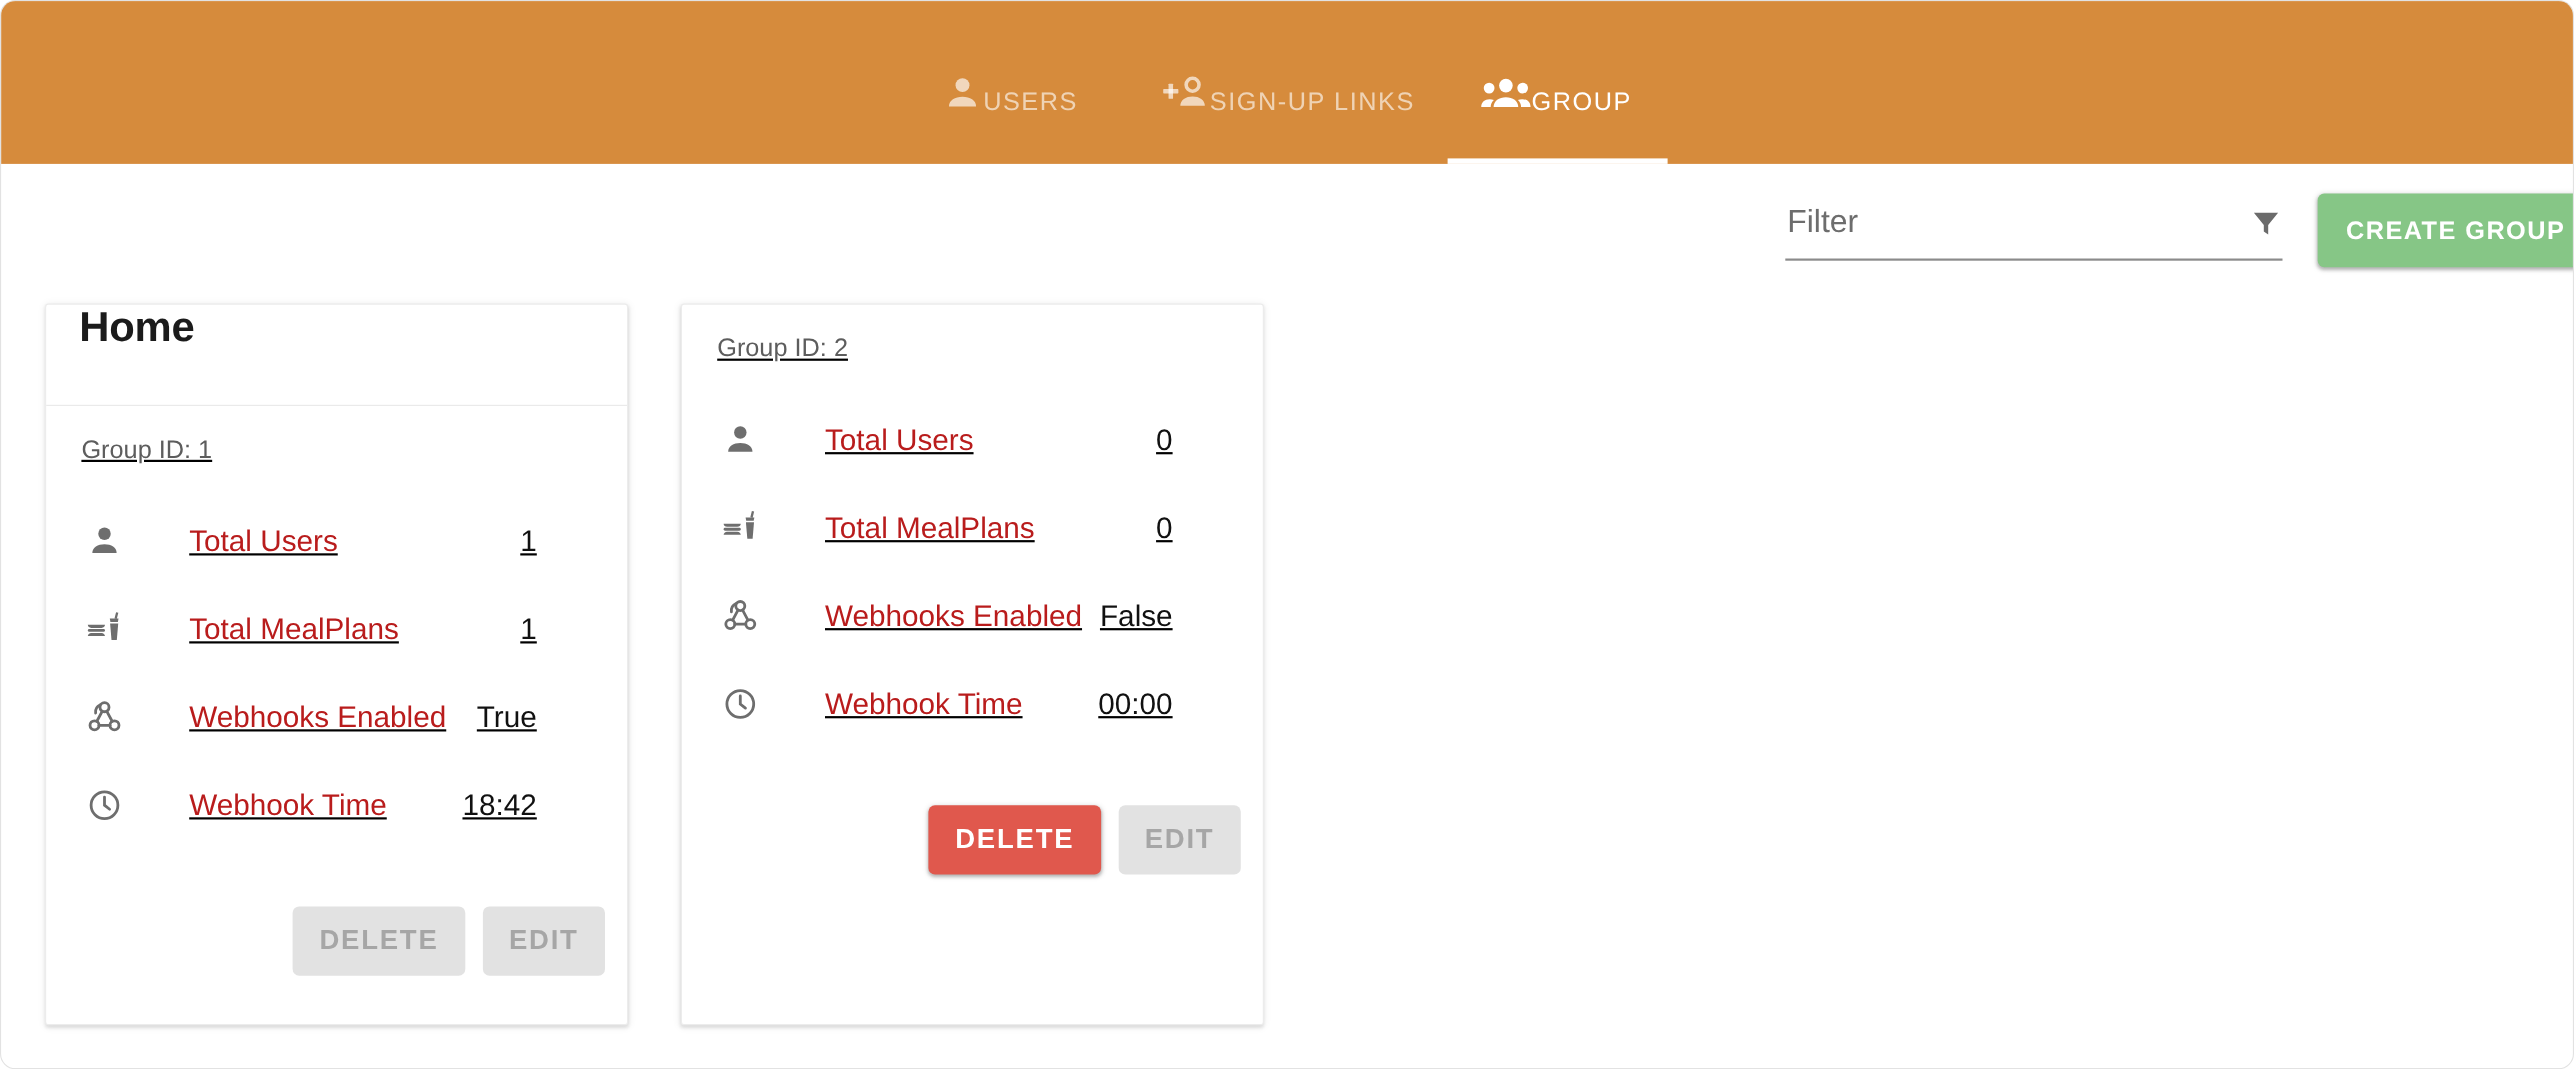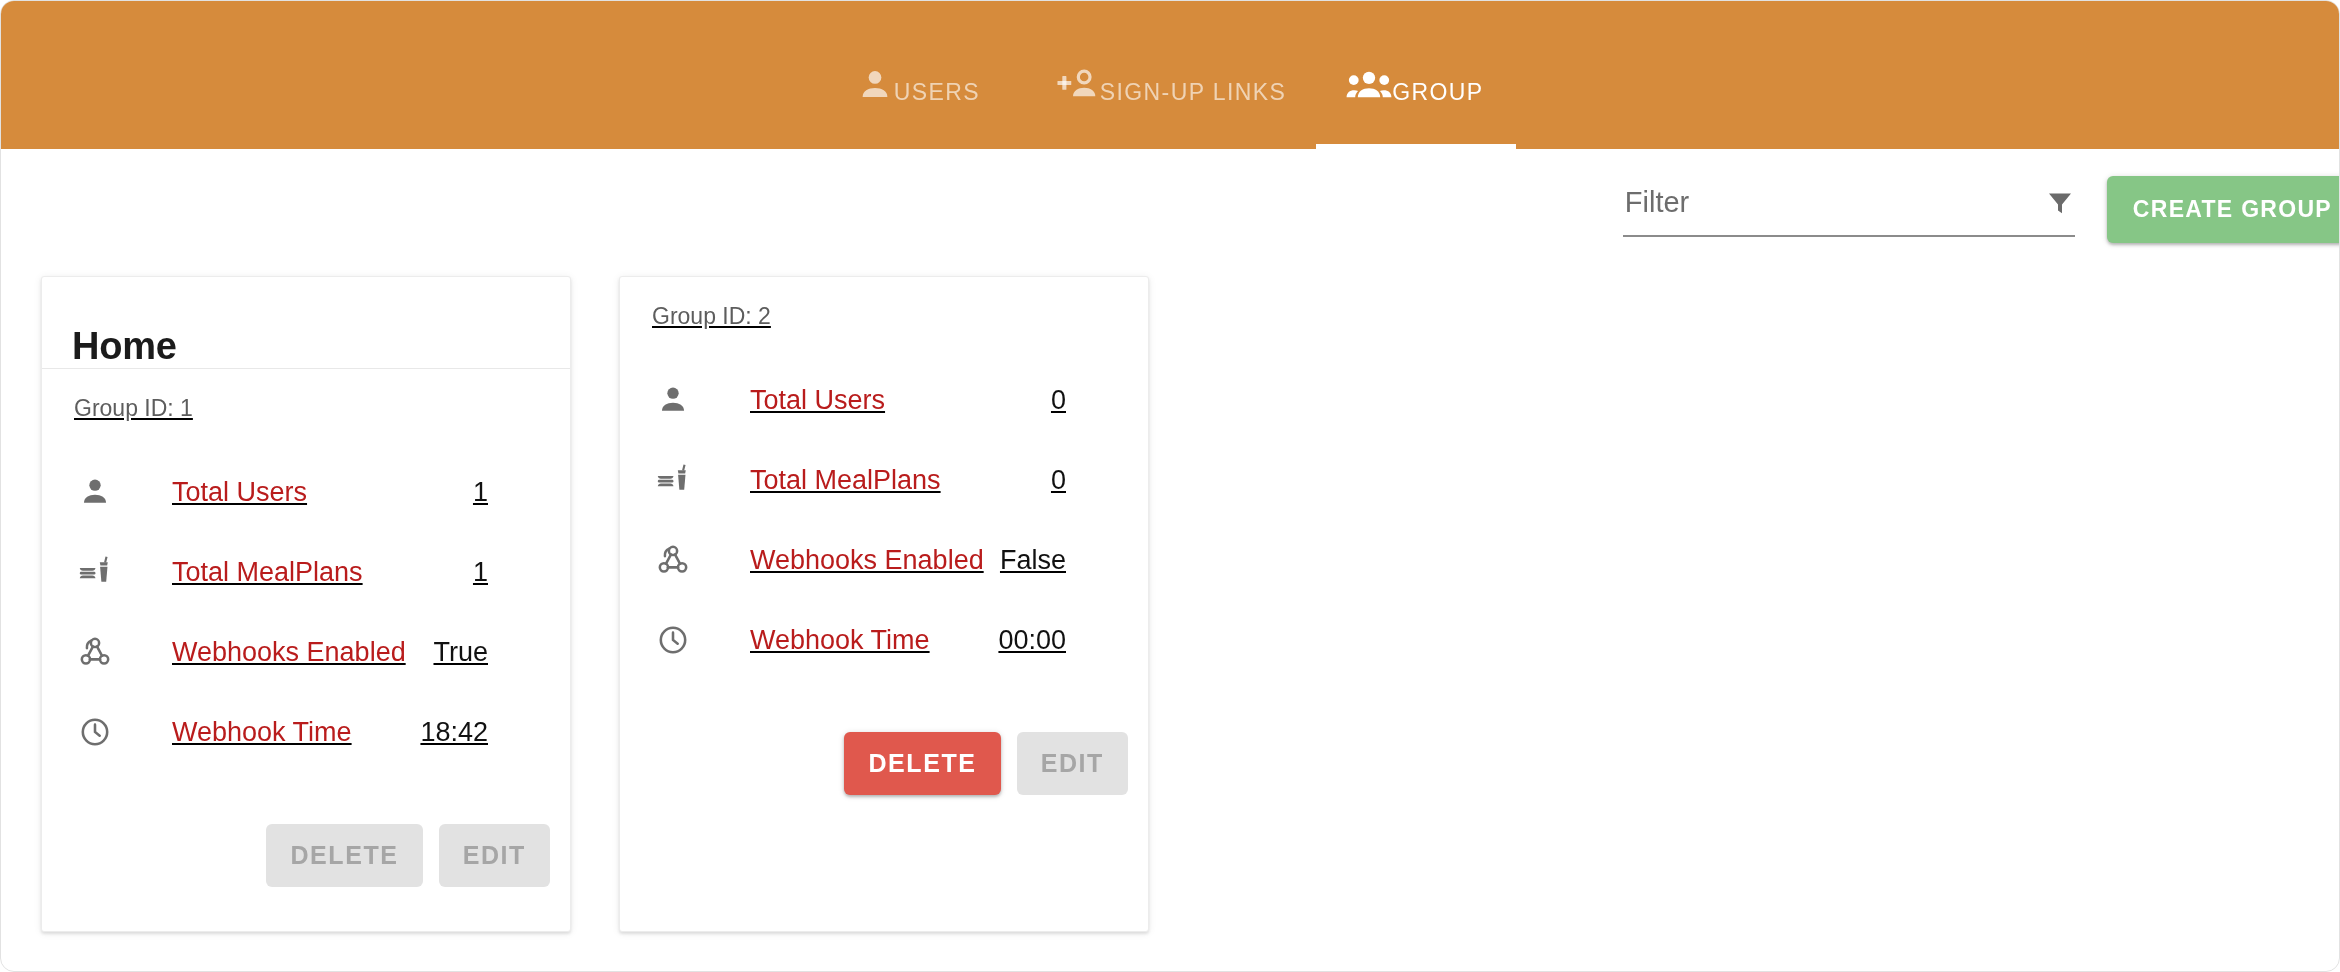--- a/index.html
+++ b/index.html
@@ -131,21 +131,21 @@
     background: #ffffff;
     border: 1px solid #ececec;
     border-radius: 3px;
     box-shadow: 0 2px 3px rgba(0,0,0,0.10), 0 1px 8px rgba(0,0,0,0.07);
     display: flex;
     flex-direction: column;
   }
   .card-header {
     height: 92px;
     display: flex;
-    align-items: flex-end;
+    align-items: flex-start;
     padding: 0 30px;
     border-bottom: 1px solid #e8e8e8;
   }
   .card-title {
     font-size: 38px;
     font-weight: 700;
     color: #1b1b1b;
     letter-spacing: -0.2px;
   }
   .card-body {

